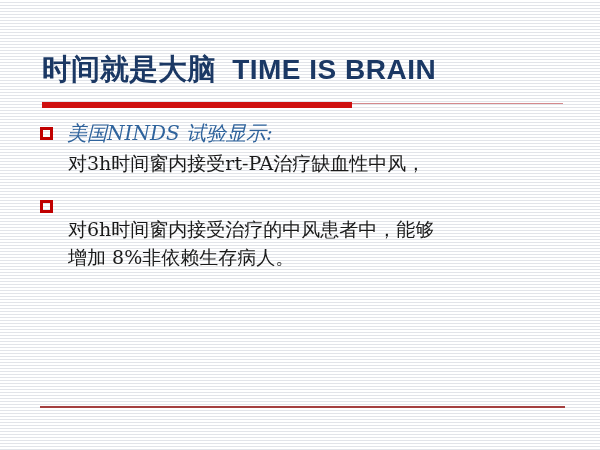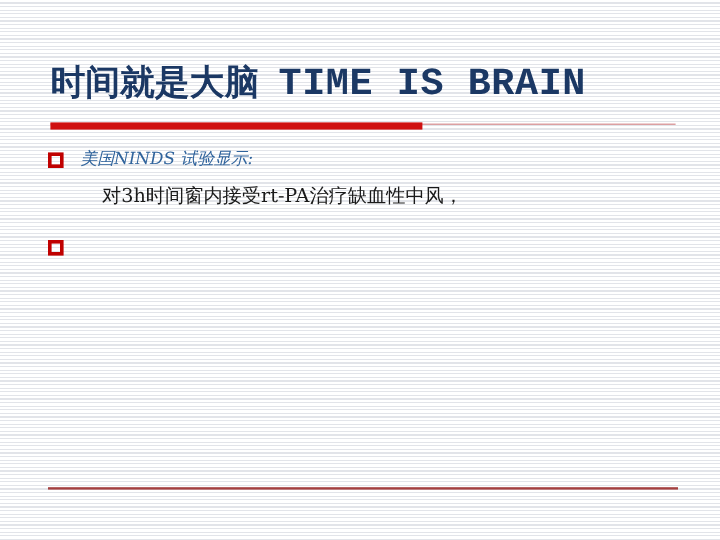--- a/index.html
+++ b/index.html
@@ -44,24 +44,24 @@
     color: #1b3864;
     white-space: nowrap;
     font-weight: 400;
   }
   #page-title .cn {
     font-family: Liberation Mono, monospace;
     font-weight: 700;
     letter-spacing: 0px;
   }
   #page-title .en {
-    font-family: Liberation Mono, monospace;
+    font-family: Liberation Sans, sans-serif;
     font-weight: 700;
     letter-spacing: 0.5px;
-    font-size: 32px;
+    font-size: 28px;
     margin-top: 36px;
   }
 
   
   #title-rule {
     position: absolute;
     left: 42px;
     top: 101px;
     width: 521px;
     height: 7px;
@@ -108,30 +108,30 @@
     box-sizing: border-box;
     border: 3px solid #c00000;
     background: transparent;
     margin-top: 7px;
     margin-right: 14px;
   }
 
   .bullet-heading {
     font-family: "DejaVu Serif", "Liberation Serif", serif;
     font-style: italic;
-    font-size: 14px;
+    font-size: 20px;
     line-height: 27px;
     color: #2f639c;
     white-space: nowrap;
   }
 
   .body-para {
-    margin: 0 0 0 45px;
+    margin: 0 0 0 28px;
     font-family: "DejaVu Serif", "Liberation Serif", serif;
-    font-size: 16px;
+    font-size: 19px;
     line-height: 28px;
     color: #1a1a1a;
     max-width: 470px;
   }
 
   .spacer {
     height: 12px;
   }
 
   
@@ -167,19 +167,20 @@
       </div>
       <p class="body-para"><span>对3h时间窗内接受rt-PA治疗缺血性中风，</span><br></p>
     </div>
 
     <div class="spacer"></div>
 
     <div class="bullet-group">
       <div class="bullet-line">
         <span class="bullet-marker"></span>
       </div>
+      <p class="body-para"><span>对6h时间窗内接受治疗的中风患者中，能够</span><br><span>增加 8%非依赖生存病人。</span></p>
     </div>
 
   </div>
 
   <div id="bottom-rule"></div>
 
 </div>
 
 </body></html>

